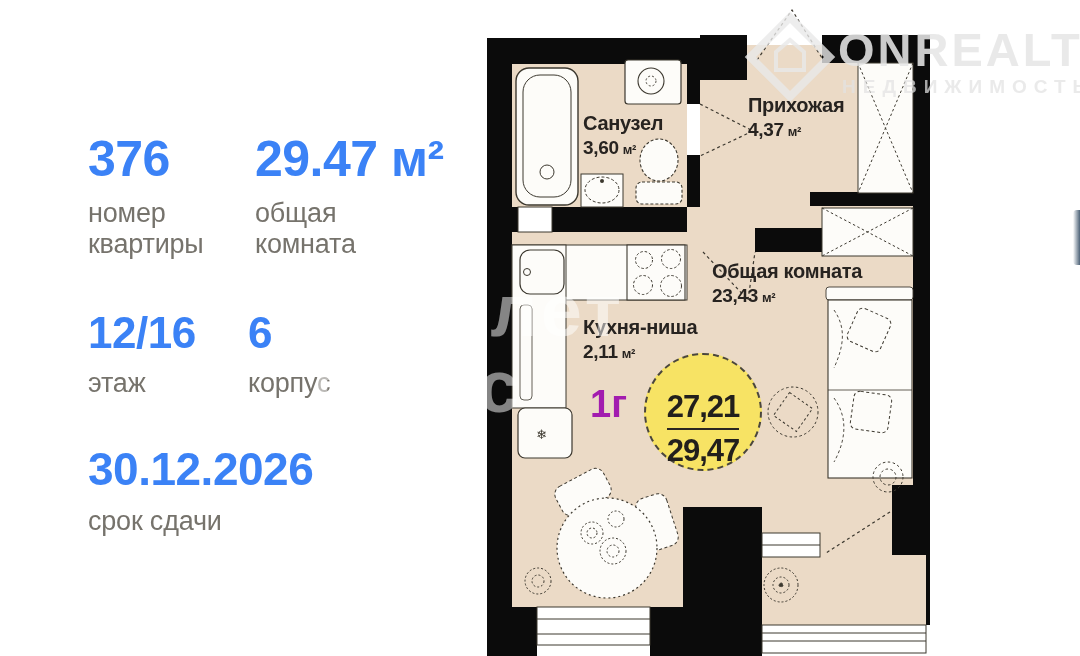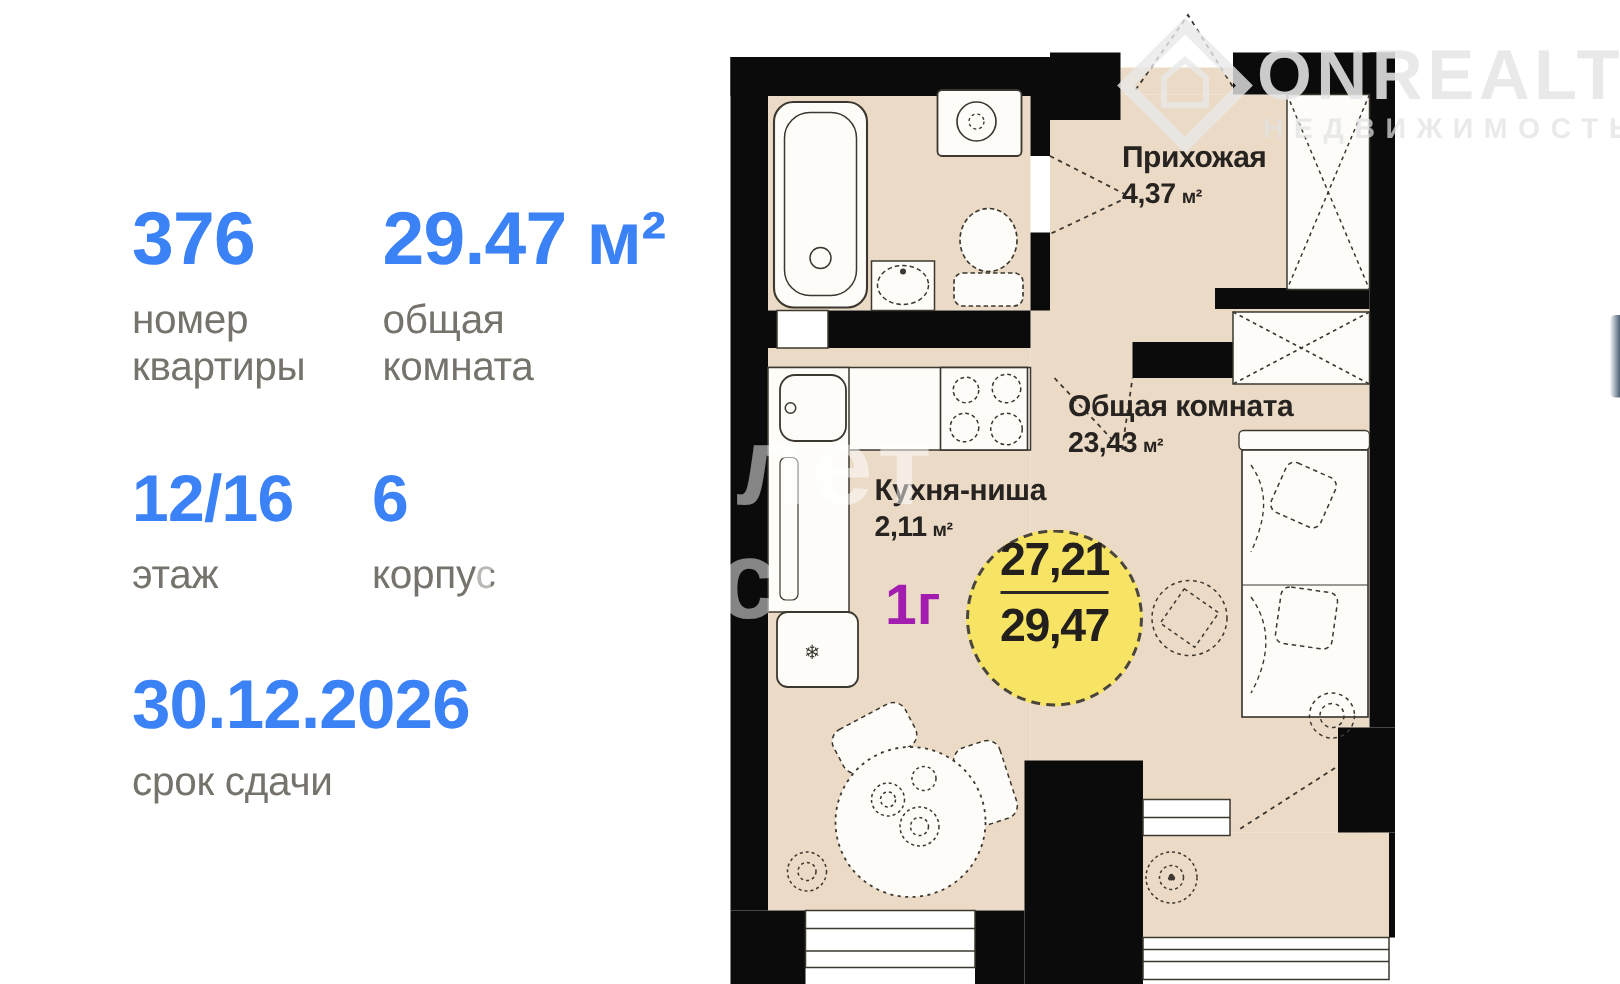--- a/index.html
+++ b/index.html
@@ -16,21 +16,21 @@
   .v-dt{font-size:46px;}
   
   .room-label{position:absolute;color:#272320;font-weight:700;line-height:1.3;letter-spacing:-0.3px;}
   .rn{font-size:20px;}
   .ra{font-size:19px;}
   .ra .unit{font-size:13px;margin-left:4px;font-weight:700;}
   .unit-type{position:absolute;left:590px;top:383px;font-size:38px;font-weight:700;color:#a21caf;}
   .badge{
     position:absolute;left:644px;top:353px;width:118px;height:118px;border-radius:50%;
     background:#f7e364;border:2px dashed #4a463c;box-sizing:border-box;
-    display:flex;flex-direction:column;align-items:center;justify-content:flex-start;
+    display:flex;flex-direction:column;align-items:center;justify-content:flex-end;
     color:#221f1c;font-weight:700;font-size:31px;letter-spacing:-1px;
   }
   .badge-sep{width:72px;border-top:2px solid #2b2722;margin:3px 0;}
   
   .logo{position:absolute;left:748px;top:8px;width:395px;height:102px;}
   .logo-text{position:absolute;left:90px;top:14px;font-size:47px;font-weight:700;
     letter-spacing:3px;color:rgba(230,230,230,0.88);}
   .logo-sub{position:absolute;left:94px;top:68px;font-size:19px;font-weight:700;
     letter-spacing:7px;color:rgba(226,226,226,0.72);}
   .agency-wm{position:absolute;color:rgba(255,255,255,0.5);font-weight:700;
@@ -232,20 +232,24 @@
       </div>
     </div>
     <div class="stat" style="left:88px;top:442px">
       <div class="stat-value v-dt">30.12.2026</div>
       <div class="stat-label">
         <div>срок сдачи</div>
       </div>
     </div>
   </div>
 
+  <div class="room-label" style="left:583px;top:110px">
+    <div class="rn">Санузел</div>
+    <div class="ra"><span>3,60</span><span class="unit">м²</span></div>
+  </div>
   <div class="room-label" style="left:748px;top:92px">
     <div class="rn">Прихожая</div>
     <div class="ra"><span>4,37</span><span class="unit">м²</span></div>
   </div>
   <div class="room-label" style="left:712px;top:258px">
     <div class="rn">Общая комната</div>
     <div class="ra"><span>23,43</span><span class="unit">м²</span></div>
   </div>
   <div class="room-label" style="left:583px;top:314px">
     <div class="rn">Кухня-ниша</div>

